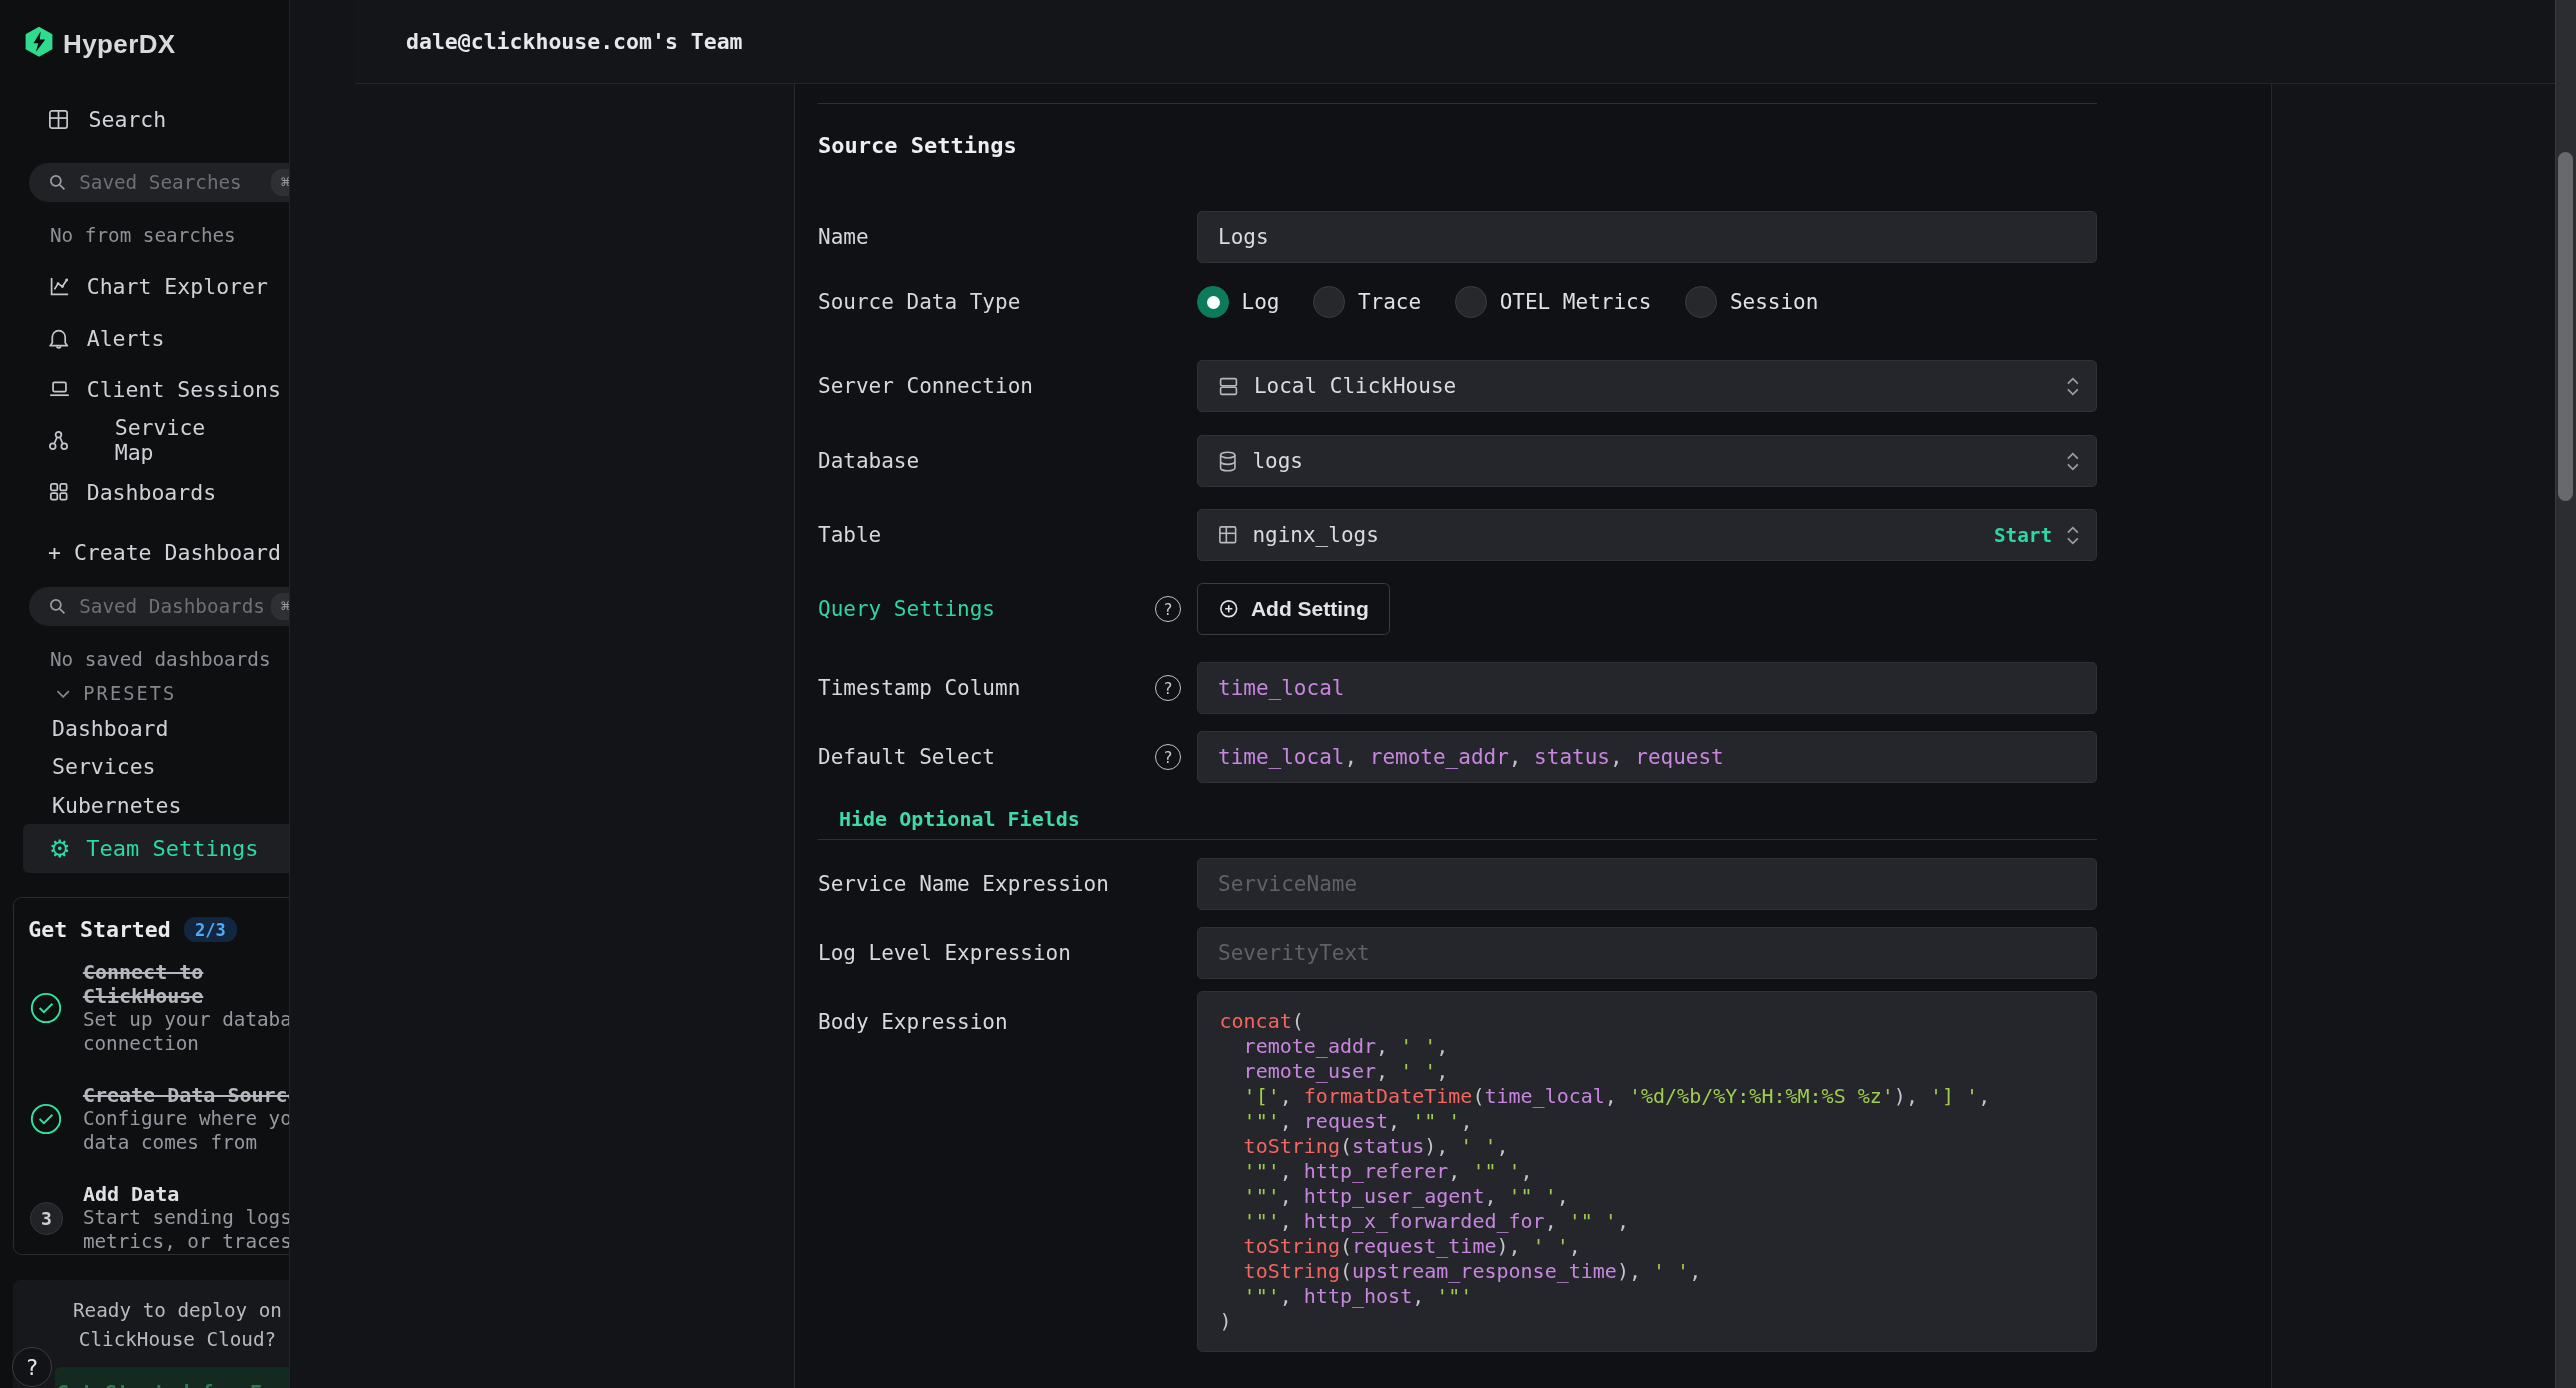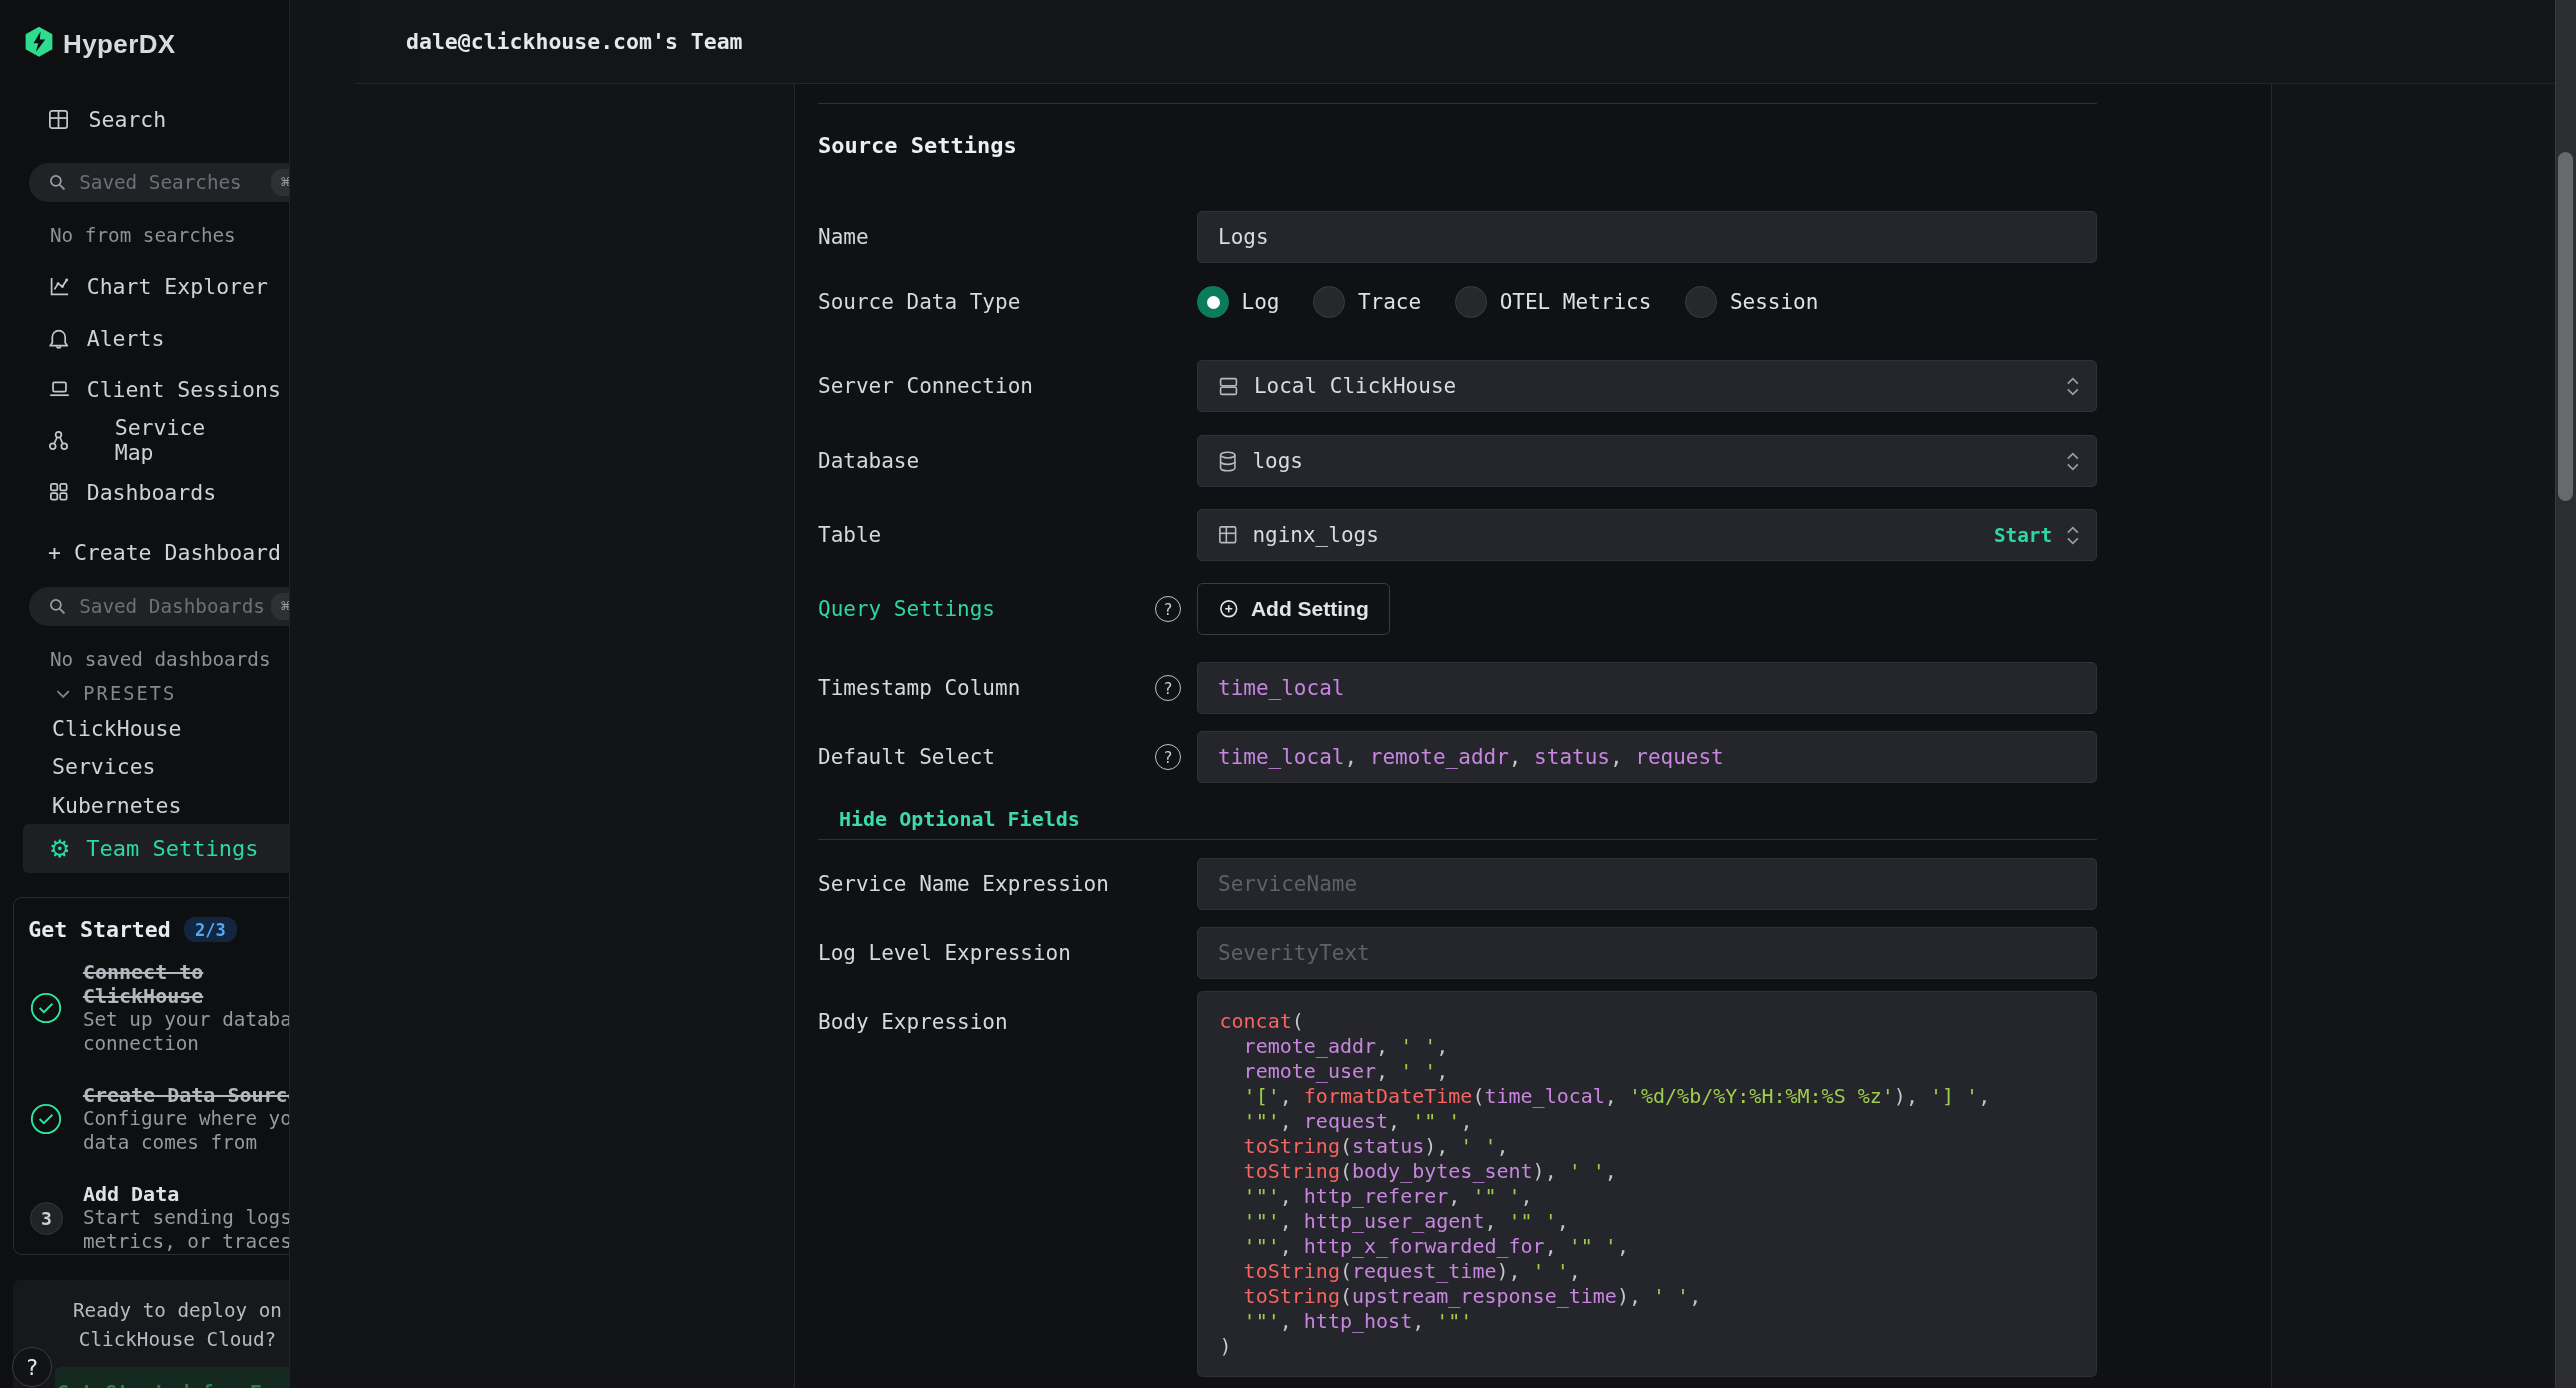--- a/index.html
+++ b/index.html
@@ -250,21 +250,21 @@
 
     <div class="muted-line" style="top:648px;">No saved dashboards</div>
 
     <div class="presets-row" style="top:683px;">
       <svg width="14.3" height="9.3" viewBox="0 0 20 13" fill="none" stroke="#85888e" stroke-width="2.4">
           <polyline points="2,3 10,11 18,3"></polyline>
         </svg>
       <span class="pr-label">PRESETS</span>
     </div>
 
-    <div class="preset-item" style="top:716px;">ClickHouse</div>
+    <div class="preset-item" style="top:716px;">Dashboard</div>
     <div class="preset-item" style="top:754px;">Services</div>
     <div class="preset-item" style="top:793px;">Kubernetes</div>
 
     <div class="team-settings">
       <span class="gear">⚙</span>
       <span class="ts-label">Team Settings</span>
     </div>
 
     <div class="gs-card">
       <div class="gs-head">
@@ -517,21 +517,20 @@
             <span class="lbl">Body Expression</span>
           </div>
         <div class="row-control">
           <div class="codebox" id="body-code">
               <div class="code-line"><span class="tok-f">concat</span><span class="tok-p">(</span></div>
               <div class="code-line"><span class="tok-p">  </span><span class="tok-i">remote_addr</span><span class="tok-p">, </span><span class="tok-s">' '</span><span class="tok-p">,</span></div>
               <div class="code-line"><span class="tok-p">  </span><span class="tok-i">remote_user</span><span class="tok-p">, </span><span class="tok-s">' '</span><span class="tok-p">,</span></div>
               <div class="code-line"><span class="tok-p">  </span><span class="tok-s">'['</span><span class="tok-p">, </span><span class="tok-f">formatDateTime</span><span class="tok-p">(</span><span class="tok-i">time_local</span><span class="tok-p">, </span><span class="tok-s">'%d/%b/%Y:%H:%M:%S %z'</span><span class="tok-p">), </span><span class="tok-s">'] '</span><span class="tok-p">,</span></div>
               <div class="code-line"><span class="tok-p">  </span><span class="tok-s">'"'</span><span class="tok-p">, </span><span class="tok-i">request</span><span class="tok-p">, </span><span class="tok-s">'" '</span><span class="tok-p">,</span></div>
               <div class="code-line"><span class="tok-p">  </span><span class="tok-f">toString</span><span class="tok-p">(</span><span class="tok-i">status</span><span class="tok-p">), </span><span class="tok-s">' '</span><span class="tok-p">,</span></div>
-              <div class="code-line"><span class="tok-p">  </span><span class="tok-f">toString</span><span class="tok-p">(</span><span class="tok-i">body_bytes_sent</span><span class="tok-p">), </span><span class="tok-s">' '</span><span class="tok-p">,</span></div>
               <div class="code-line"><span class="tok-p">  </span><span class="tok-s">'"'</span><span class="tok-p">, </span><span class="tok-i">http_referer</span><span class="tok-p">, </span><span class="tok-s">'" '</span><span class="tok-p">,</span></div>
               <div class="code-line"><span class="tok-p">  </span><span class="tok-s">'"'</span><span class="tok-p">, </span><span class="tok-i">http_user_agent</span><span class="tok-p">, </span><span class="tok-s">'" '</span><span class="tok-p">,</span></div>
               <div class="code-line"><span class="tok-p">  </span><span class="tok-s">'"'</span><span class="tok-p">, </span><span class="tok-i">http_x_forwarded_for</span><span class="tok-p">, </span><span class="tok-s">'" '</span><span class="tok-p">,</span></div>
               <div class="code-line"><span class="tok-p">  </span><span class="tok-f">toString</span><span class="tok-p">(</span><span class="tok-i">request_time</span><span class="tok-p">), </span><span class="tok-s">' '</span><span class="tok-p">,</span></div>
               <div class="code-line"><span class="tok-p">  </span><span class="tok-f">toString</span><span class="tok-p">(</span><span class="tok-i">upstream_response_time</span><span class="tok-p">), </span><span class="tok-s">' '</span><span class="tok-p">,</span></div>
               <div class="code-line"><span class="tok-p">  </span><span class="tok-s">'"'</span><span class="tok-p">, </span><span class="tok-i">http_host</span><span class="tok-p">, </span><span class="tok-s">'"'</span></div>
               <div class="code-line"><span class="tok-p">)</span></div>
             </div>
         </div>
       </div>

